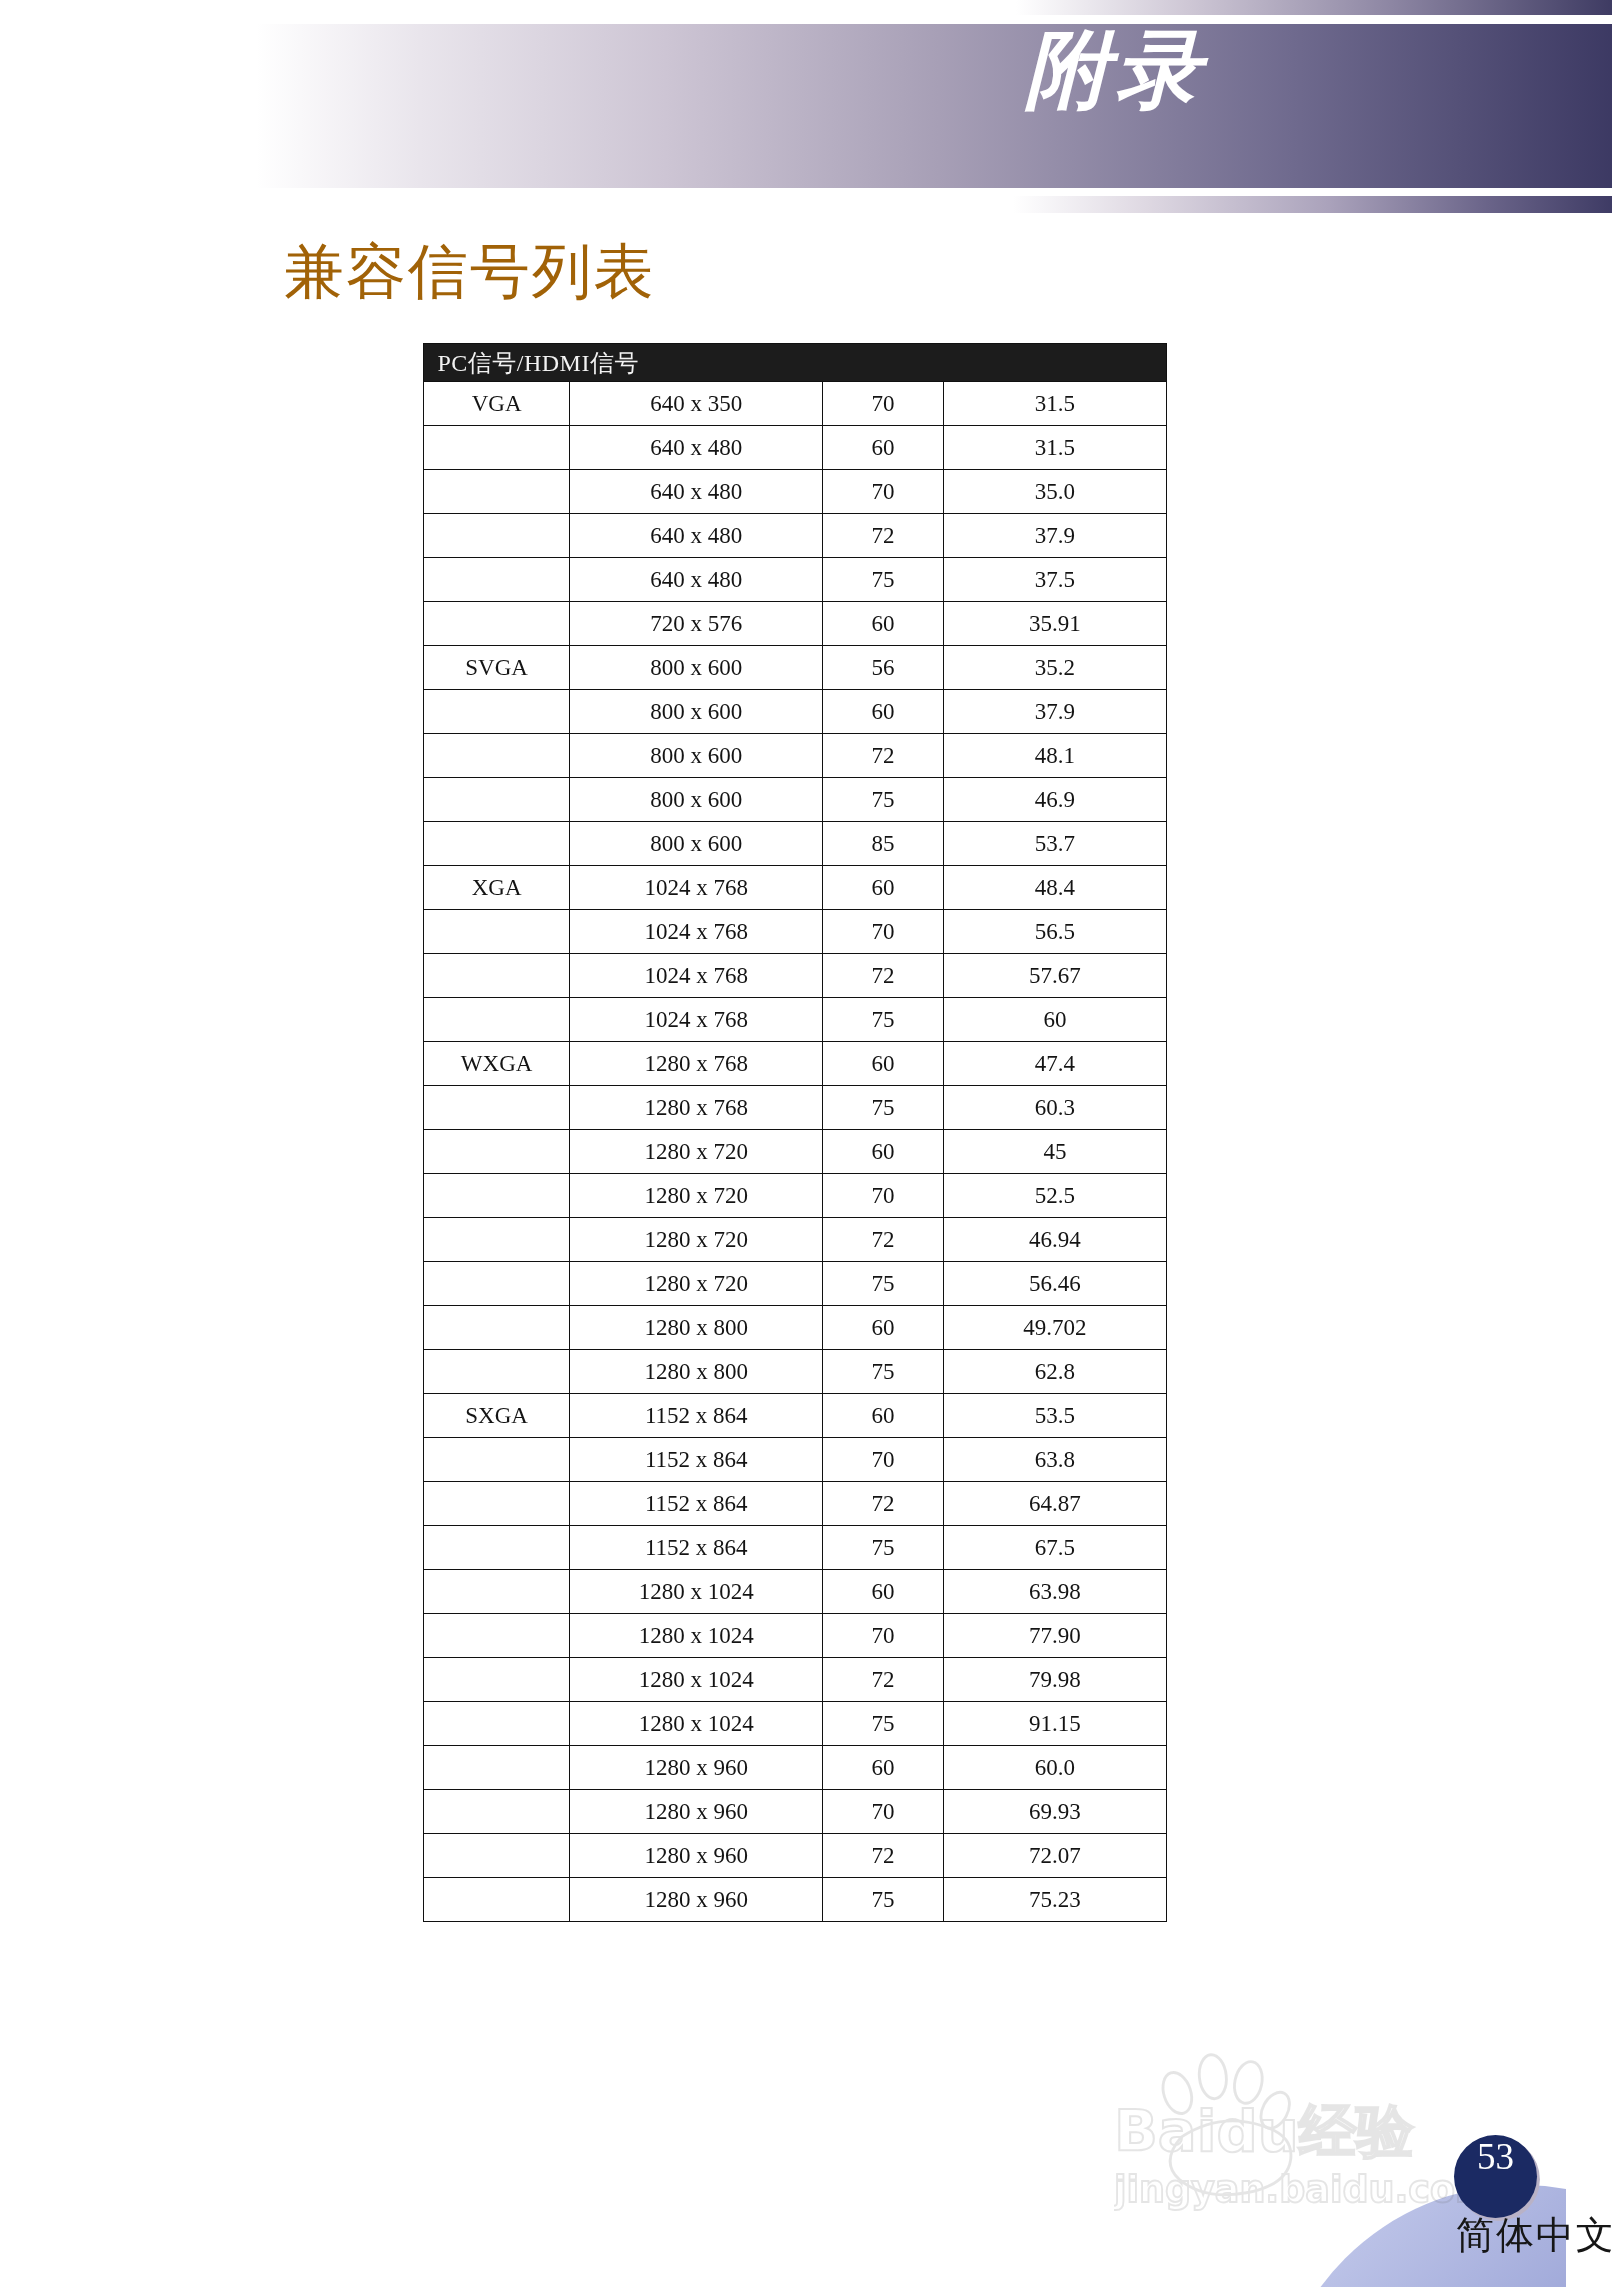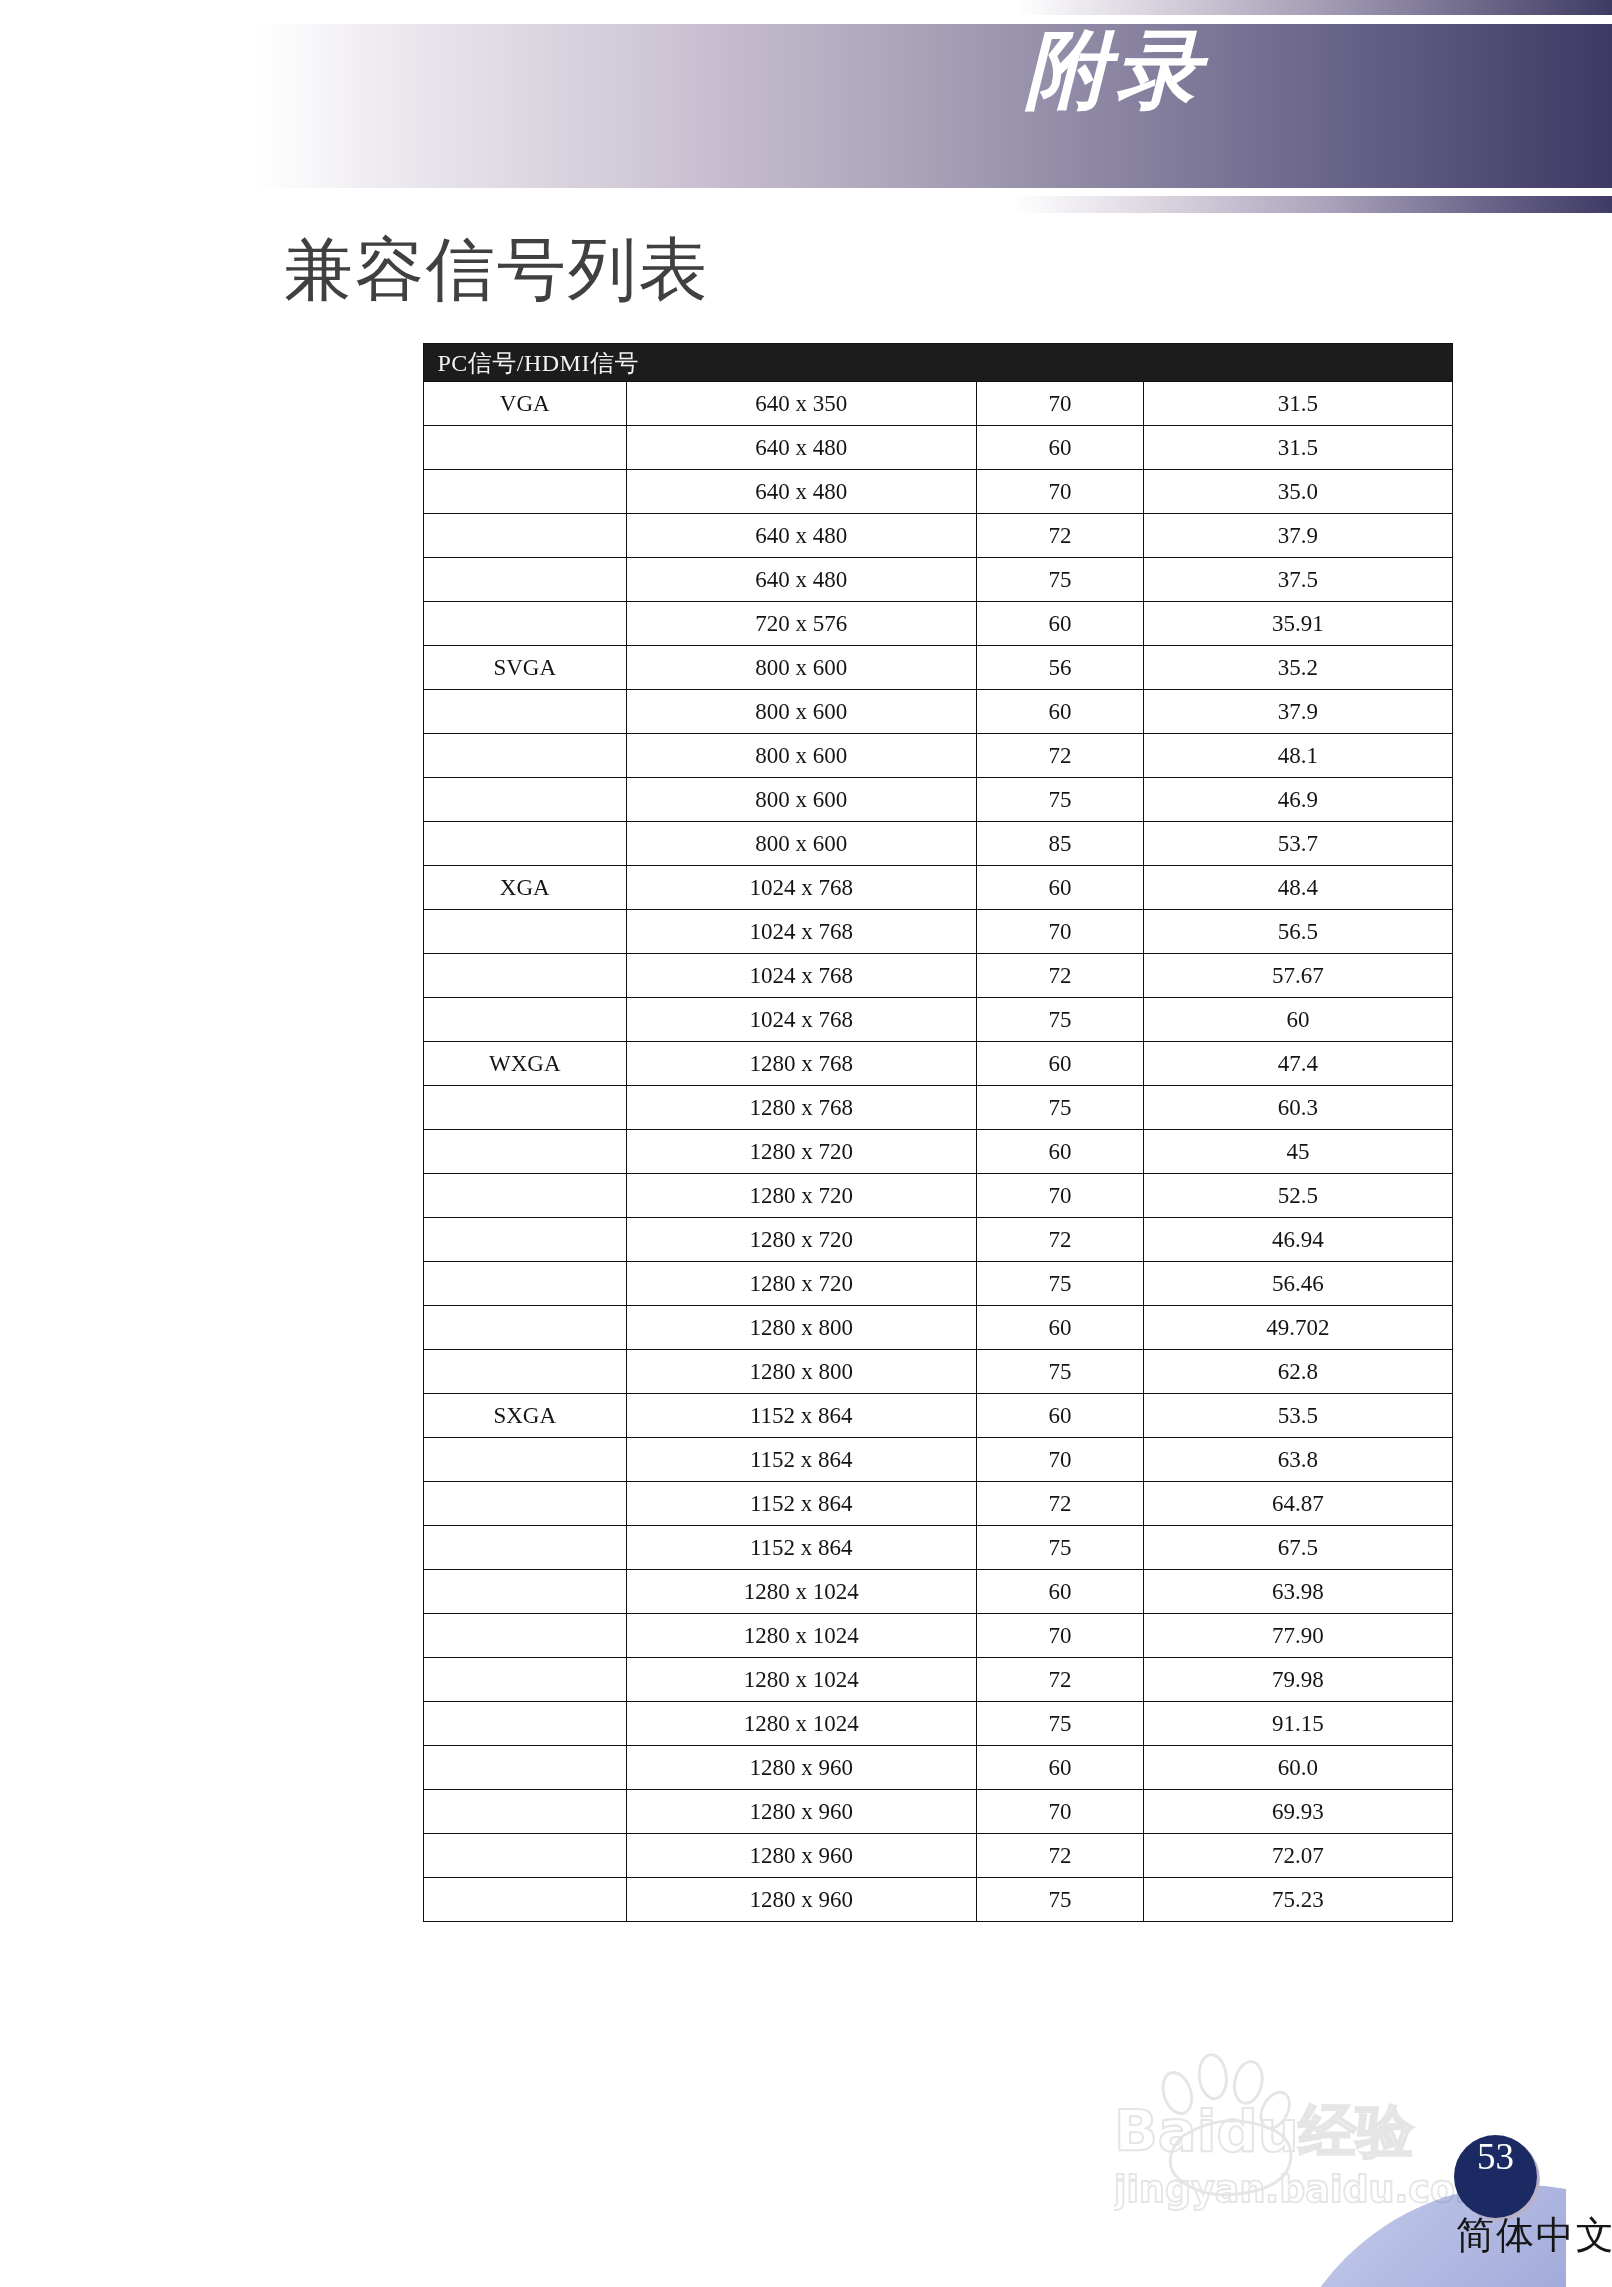--- a/index.html
+++ b/index.html
@@ -59,39 +59,39 @@
     top: 196px;
     width: 608px;
     height: 17.3px;
     background: linear-gradient(to right, #ffffff 0%, #ded8e2 22%, #aaa2bb 52%, #6a6489 78%, #3b3862 100%);
   }
 
   
   .section-title {
     position: absolute;
     left: 284px;
-    top: 224px;
+    top: 232px;
     font-family: "DejaVu Sans", sans-serif;
-    font-size: 69px;
+    font-size: 60px;
     font-weight: 400;
     letter-spacing: 1.9px;
-    color: #404040;
+    color: #a16207;
     white-space: nowrap;
   }
 
   
   .table-wrap {
     position: absolute;
     left: 423px;
     top: 343px;
     width: 890px;
   }
   table.signals {
     border-collapse: collapse;
-    width: 1030px;
+    width: 744px;
     table-layout: fixed;
   }
   table.signals col.c-mode  { width: 137px; }
   table.signals col.c-res   { width: 237px; }
   table.signals col.c-vert  { width: 113px; }
   table.signals col.c-horiz { width: 209px; }
 
   table.signals td, table.signals th {
     border: 1.5px solid #101010;
     text-align: center;

